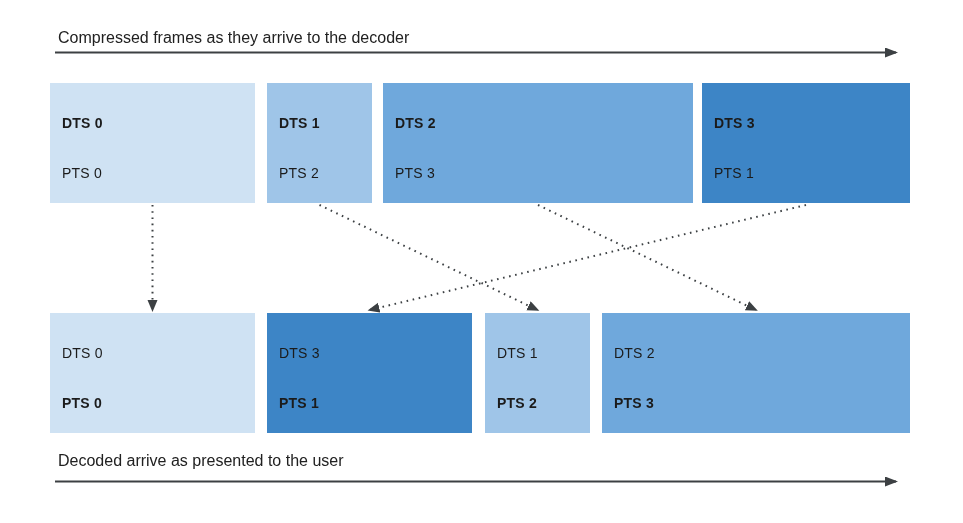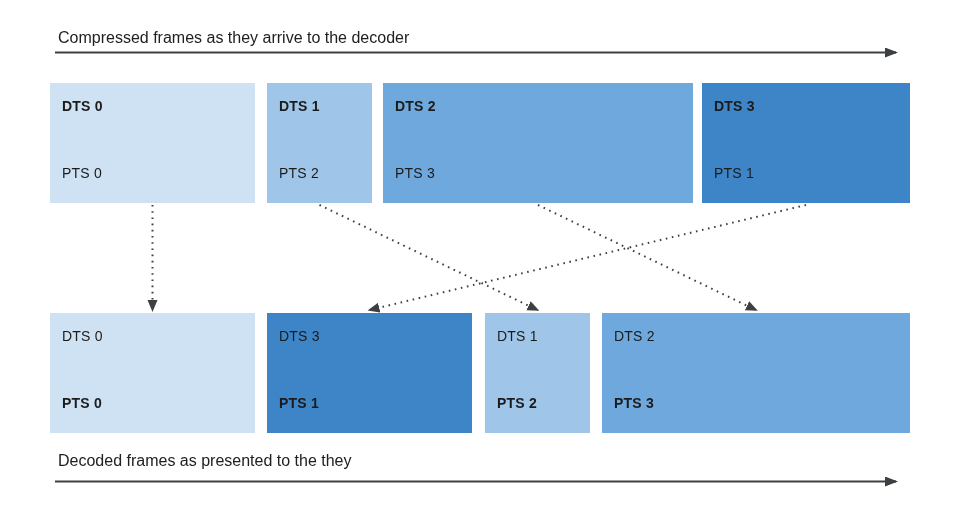--- a/index.html
+++ b/index.html
@@ -22,21 +22,21 @@
   }
   .caption.top { top: 28px; }
   .caption.bottom { top: 451px; }
 
   .timeline-svg { position: absolute; left: 0; top: 0; overflow: visible; }
 
   .frame {
     position: absolute;
     height: 120px;
     box-sizing: border-box;
-    padding: 16px 12px 22px 12px;
+    padding: 33px 12px 22px 12px;
     display: flex;
     flex-direction: column;
     justify-content: space-between;
     font-size: 14px;
     line-height: 15px;
     color: #1b1b1b;
     letter-spacing: 0.2px;
   }
   .row-top .frame, .frame.rt { top: 83px; }
   .frame.rb { top: 313px; }
@@ -122,14 +122,14 @@
     <span class="pts">PTS 3</span>
   </div>
 
   <svg id="conn-svg">
       <line x1="152.5" y1="205" x2="152.5" y2="310" class="conn-line" marker-end="url(#dotarrow)"></line>
       <line x1="319.5" y1="205" x2="537.5" y2="310" class="conn-line" marker-end="url(#dotarrow)"></line>
       <line x1="538" y1="205" x2="756" y2="310" class="conn-line" marker-end="url(#dotarrow)"></line>
       <line x1="806" y1="205" x2="369.5" y2="310" class="conn-line" marker-end="url(#dotarrow)"></line>
     </svg>
 
-  <div class="caption bottom">Decoded frames as presented to the they</div>
+  <div class="caption bottom">Decoded arrive as presented to the user</div>
 </div>
 
 </body></html>

